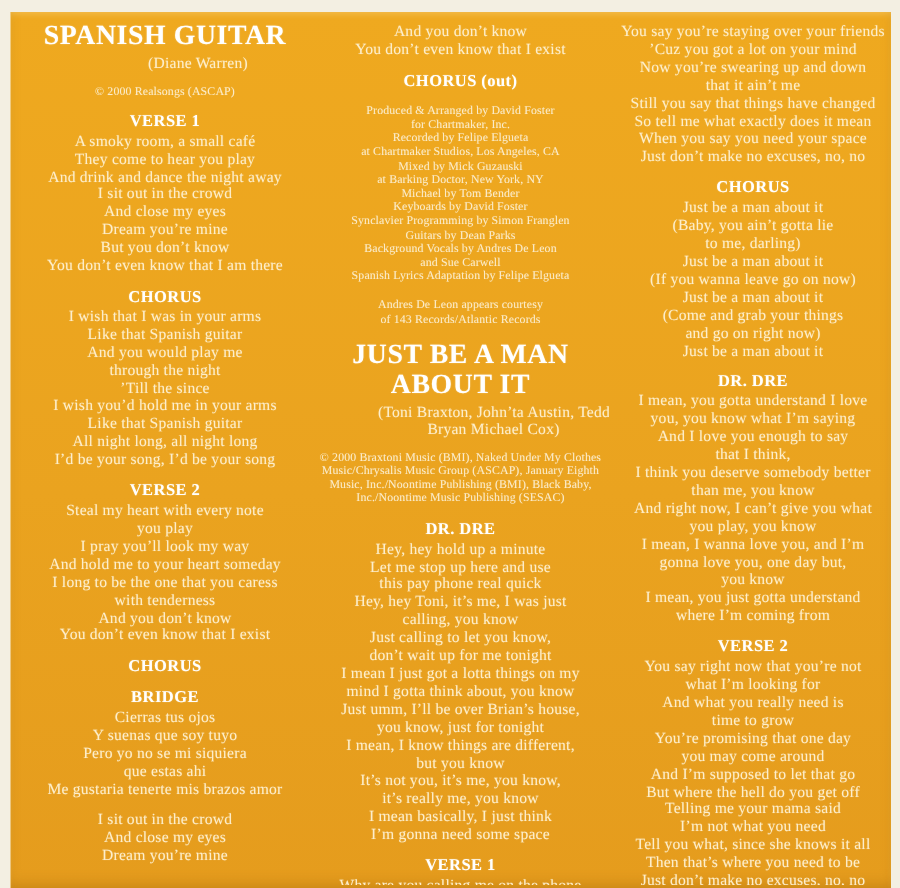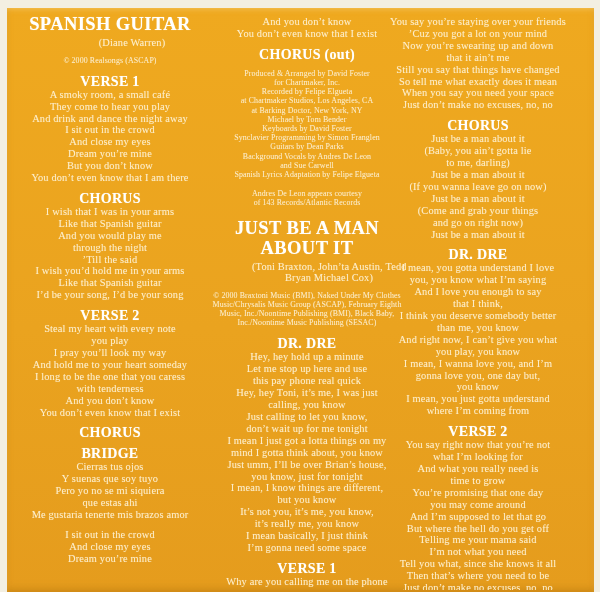--- a/index.html
+++ b/index.html
@@ -10,31 +10,31 @@
   }
   .scan-page{position:absolute;inset:0;background:#f3efe2;}
   .orange-panel{
     position:absolute;top:8px;left:7px;right:6px;bottom:0;
     background:linear-gradient(180deg,#efa91f 0%,#eaa31f 55%,#e59c1d 100%);
     box-shadow:inset 0 -5px 9px -3px rgba(150,95,5,.38), inset 0 3px 6px -3px rgba(255,240,190,.5);
   }
   .col{position:absolute;overflow:hidden;}
   .col-left{left:19px;top:14px;width:182px;bottom:6px;}
   .col-middle{left:208px;top:16px;width:198px;bottom:2px;}
-  .col-right{left:387px;top:16px;width:182px;bottom:2px;}
+  .col-right{left:411px;top:16px;width:182px;bottom:2px;}
   .block{margin:0 0 8px 0;text-align:center;}
   .block.title{margin-bottom:3px;}
   .block.subtitle{margin-bottom:7px;margin-left:44px;}
   .block.fineprint{margin-bottom:10px;}
   .song-title{
     color:#ffffff;font-weight:bold;font-size:18.5px;line-height:20px;
     letter-spacing:.4px;text-shadow:0 0 1px rgba(255,252,240,.5);
   }
   .heading{
-    color:#ffffff;font-weight:bold;font-size:14px;line-height:13px;
+    color:#ffffff;font-weight:bold;font-size:11px;line-height:13px;
     letter-spacing:.3px;margin-bottom:1px;text-shadow:0 0 1px rgba(255,252,240,.45);
   }
   .line,.subtitle-line{
     color:#fdeecb;font-size:10.4px;line-height:11.9px;letter-spacing:.15px;
     text-shadow:0 0 1px rgba(255,244,214,.35);white-space:nowrap;
   }
   .subtitle-line{line-height:11.5px;}
   .fine-line{
     color:#fbeccb;font-size:7.9px;line-height:9.2px;letter-spacing:.1px;
     text-shadow:0 0 .8px rgba(255,244,214,.3);white-space:nowrap;
@@ -65,23 +65,24 @@
         <div class="line">Dream you’re mine</div>
         <div class="line">But you don’t know</div>
         <div class="line">You don’t even know that I am there</div>
       </div>
       <div class="block section">
         <div class="heading">CHORUS</div>
         <div class="line">I wish that I was in your arms</div>
         <div class="line">Like that Spanish guitar</div>
         <div class="line">And you would play me</div>
         <div class="line">through the night</div>
-        <div class="line">’Till the said</div>
+        <div class="line">’Till the since</div>
         <div class="line">I wish you’d hold me in your arms</div>
         <div class="line">Like that Spanish guitar</div>
+        <div class="line">All night long, all night long</div>
         <div class="line">I’d be your song, I’d be your song</div>
       </div>
       <div class="block section">
         <div class="heading">VERSE 2</div>
         <div class="line">Steal my heart with every note</div>
         <div class="line">you play</div>
         <div class="line">I pray you’ll look my way</div>
         <div class="line">And hold me to your heart someday</div>
         <div class="line">I long to be the one that you caress</div>
         <div class="line">with tenderness</div>
@@ -111,20 +112,21 @@
         <div class="line">You don’t even know that I exist</div>
       </div>
       <div class="block section">
         <div class="heading">CHORUS (out)</div>
       </div>
       <div class="block fineprint">
         <div class="fine-line">Produced &amp; Arranged by David Foster</div>
         <div class="fine-line">for Chartmaker, Inc.</div>
         <div class="fine-line">Recorded by Felipe Elgueta</div>
         <div class="fine-line">at Chartmaker Studios, Los Angeles, CA</div>
+        <div class="fine-line">Mixed by Mick Guzauski</div>
         <div class="fine-line">at Barking Doctor, New York, NY</div>
         <div class="fine-line">Michael by Tom Bender</div>
         <div class="fine-line">Keyboards by David Foster</div>
         <div class="fine-line">Synclavier Programming by Simon Franglen</div>
         <div class="fine-line">Guitars by Dean Parks</div>
         <div class="fine-line">Background Vocals by Andres De Leon</div>
         <div class="fine-line">and Sue Carwell</div>
         <div class="fine-line">Spanish Lyrics Adaptation by Felipe Elgueta</div>
       </div>
       <div class="block fineprint">
@@ -133,21 +135,21 @@
       </div>
       <div class="block title">
         <div class="song-title">JUST BE A MAN ABOUT IT</div>
       </div>
       <div class="block subtitle">
         <div class="subtitle-line">(Toni Braxton, John’ta Austin, Teddy Bishop,</div>
         <div class="subtitle-line">Bryan Michael Cox)</div>
       </div>
       <div class="block fineprint">
         <div class="fine-line">© 2000 Braxtoni Music (BMI), Naked Under My Clothes</div>
-        <div class="fine-line">Music/Chrysalis Music Group (ASCAP), February Eighth</div>
+        <div class="fine-line">Music/Chrysalis Music Group (ASCAP), January Eighth</div>
         <div class="fine-line">Music, Inc./Noontime Publishing (BMI), Black Baby,</div>
         <div class="fine-line">Inc./Noontime Music Publishing (SESAC)</div>
       </div>
       <div class="block section">
         <div class="heading">DR. DRE</div>
         <div class="line">Hey, hey hold up a minute</div>
         <div class="line">Let me stop up here and use</div>
         <div class="line">this pay phone real quick</div>
         <div class="line">Hey, hey Toni, it’s me, I was just</div>
         <div class="line">calling, you know</div>

